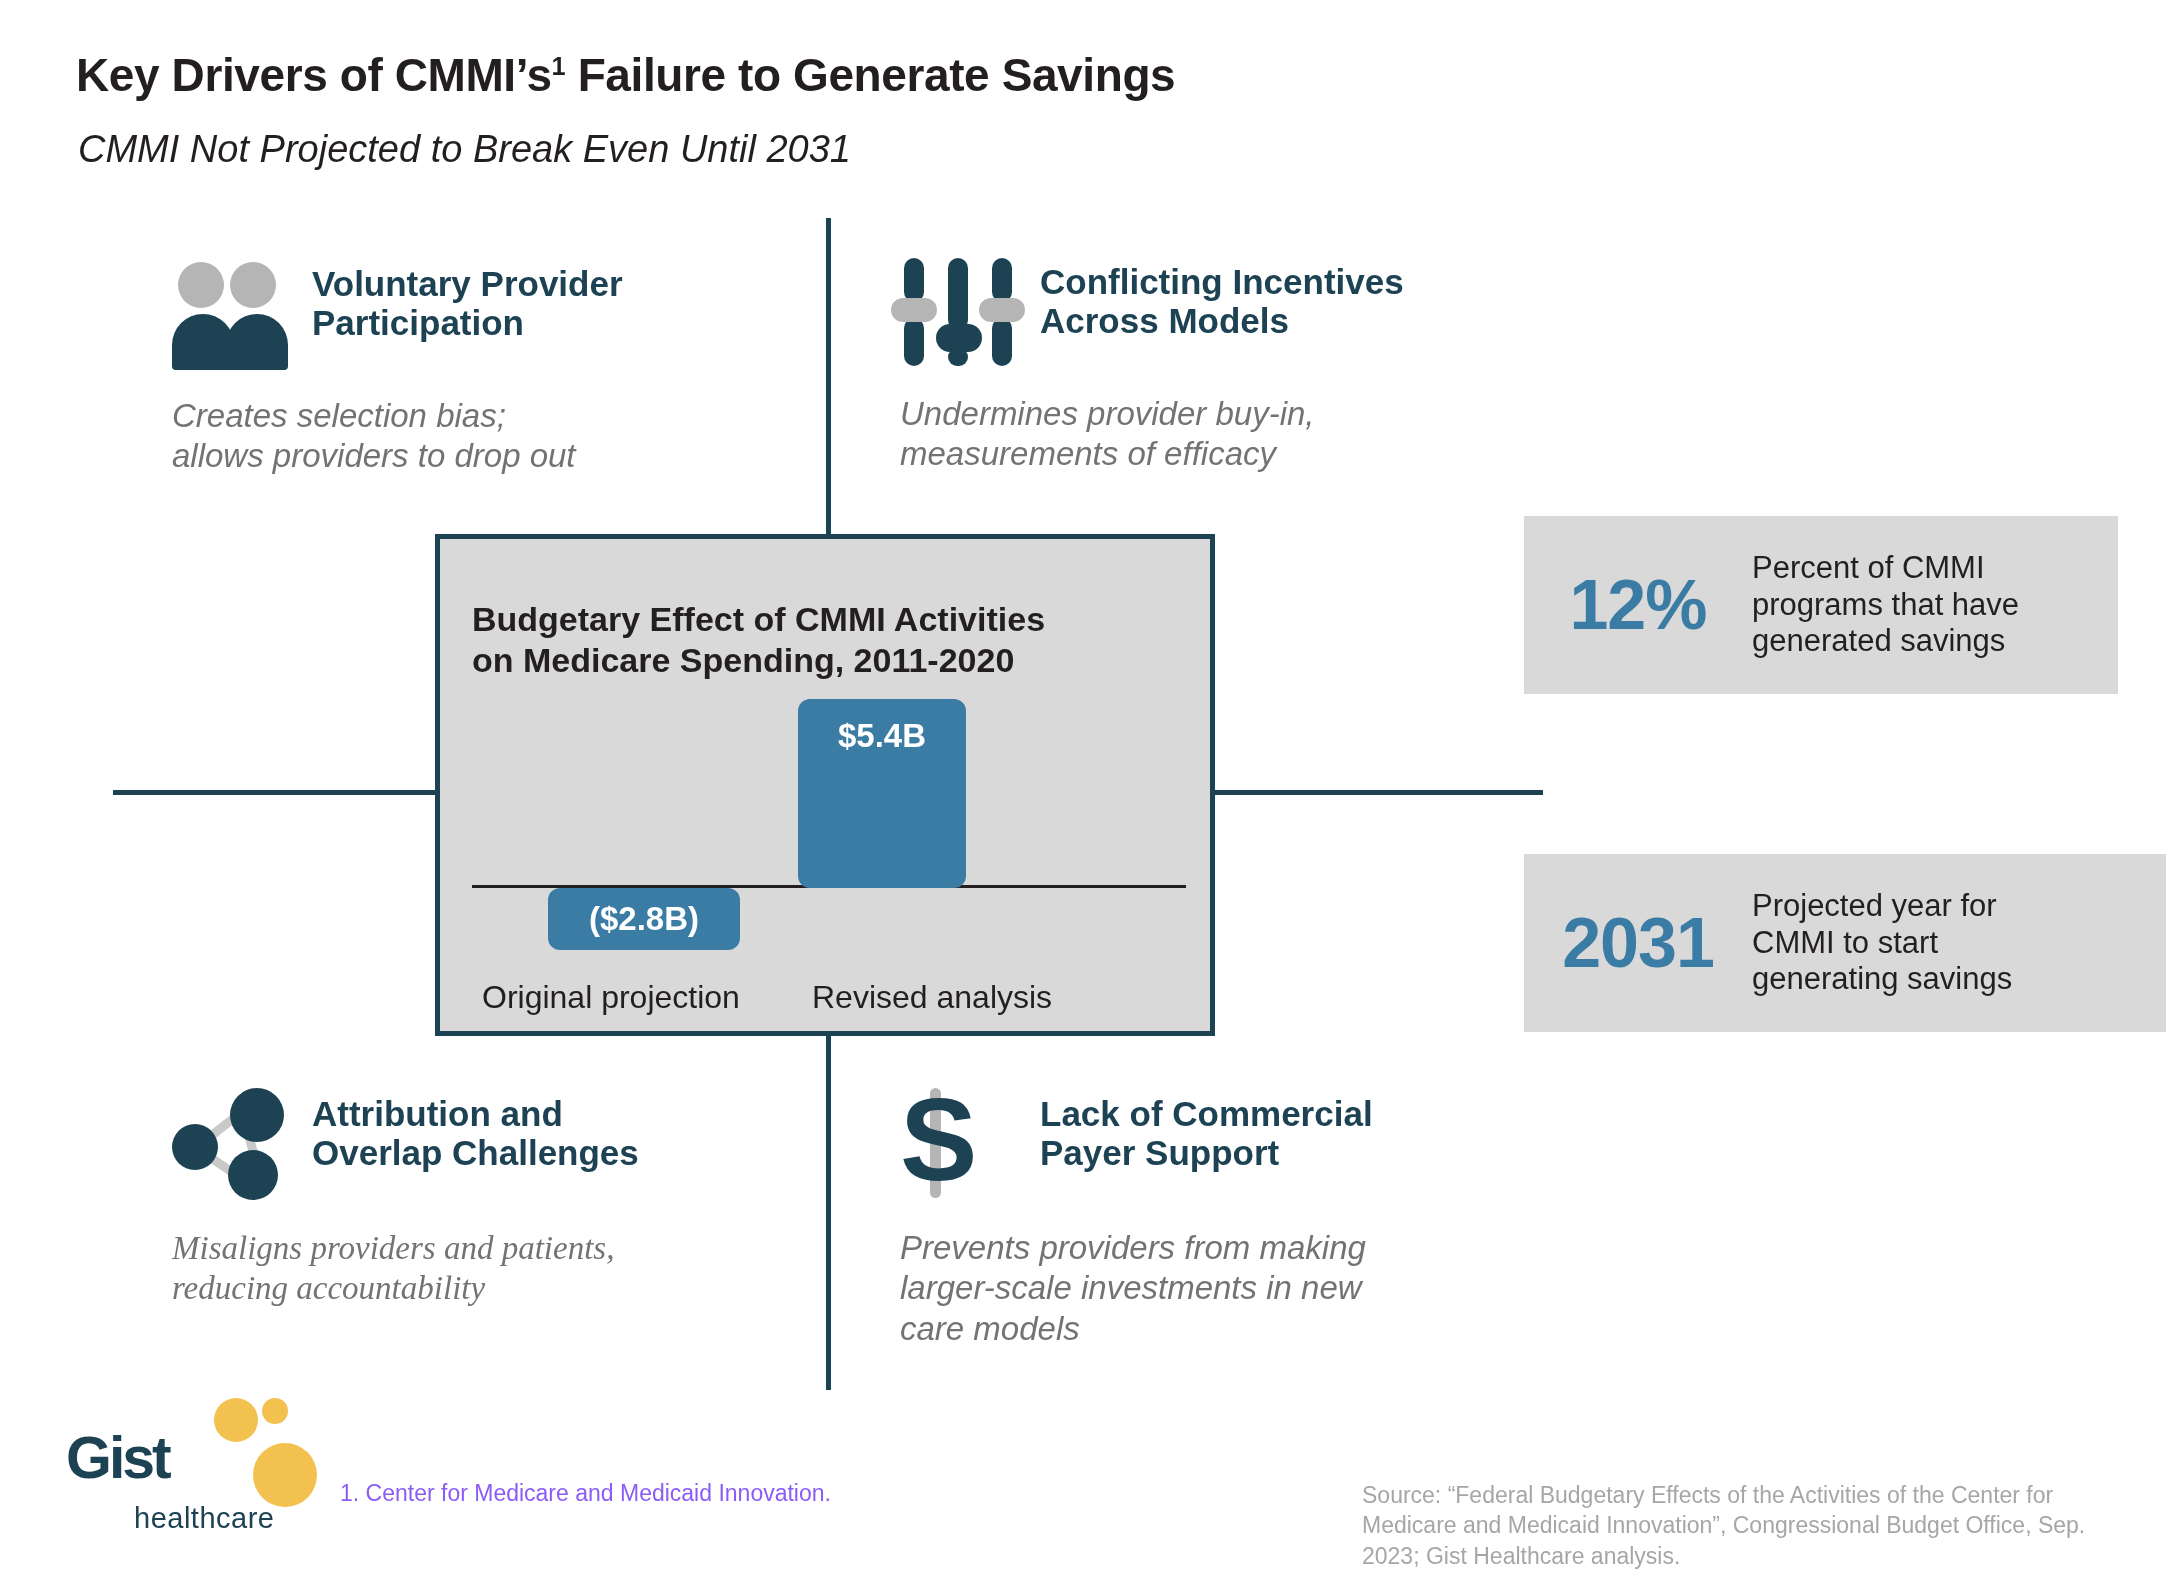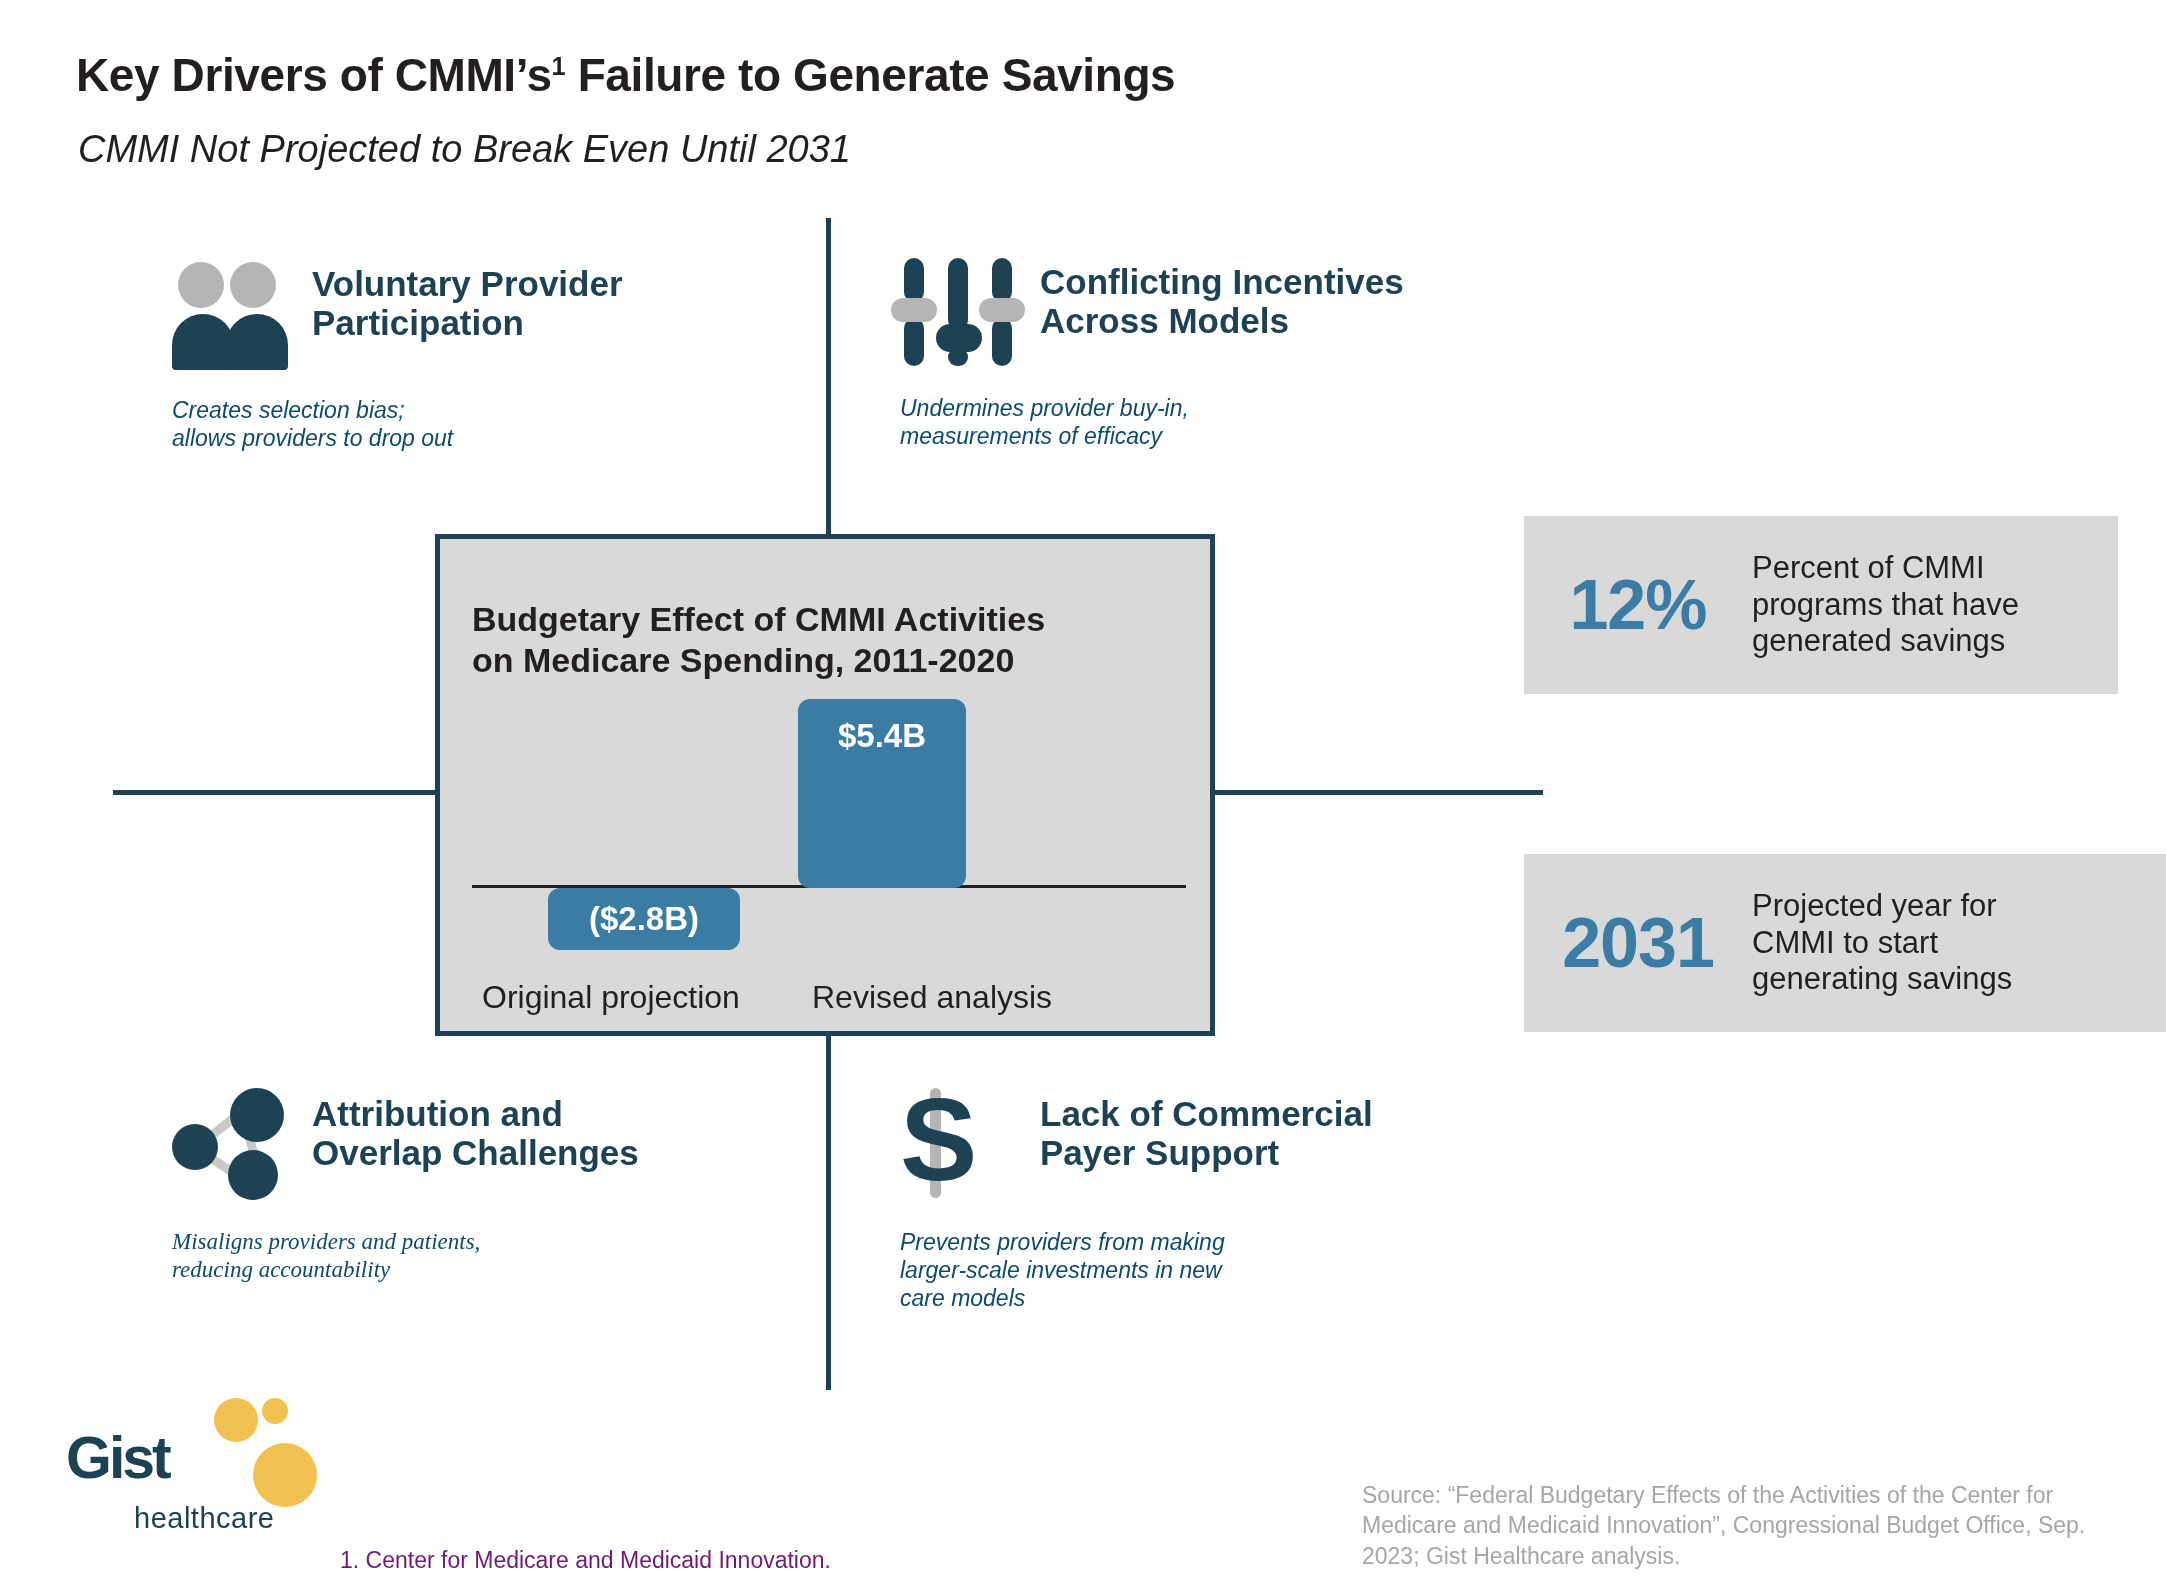--- a/index.html
+++ b/index.html
@@ -75,23 +75,23 @@
   }
   .quad-title {
     font-size: 35px;
     font-weight: bold;
     color: #1d4254;
     line-height: 1.12;
     padding-top: 6px;
     white-space: pre-line;
   }
   .quad-desc {
-    font-size: 23px;
+    font-size: 33px;
     font-style: italic;
-    color: #0c4a6e;
+    color: #737373;
     line-height: 1.22;
     white-space: pre-line;
   }
 
   .q-tl { left: 172px; top: 258px; }
   .q-tl .quad-desc { margin-top: 28px; margin-left: 0px; }
   .q-tr { left: 900px; top: 256px; }
   .q-tr .quad-desc { margin-top: 28px; margin-left: 0px; }
   .q-bl { left: 172px; top: 1088px; }
   .q-bl .quad-desc { margin-top: 30px; margin-left: 0px; font-family: Liberation Serif, serif; }
@@ -306,23 +306,23 @@
     top: 104px;
     font-size: 29px;
     color: #1d4254;
     letter-spacing: 0.5px;
   }
 
   
   .footnote {
     position: absolute;
     left: 340px;
-    top: 1547px;
+    top: 1480px;
     font-size: 23px;
-    color: #701a75;
+    color: #8b5cf6;
   }
   .source {
     position: absolute;
     left: 1362px;
     top: 1480px;
     width: 745px;
     font-size: 23px;
     color: #a6a6a6;
     line-height: 1.32;
   }

